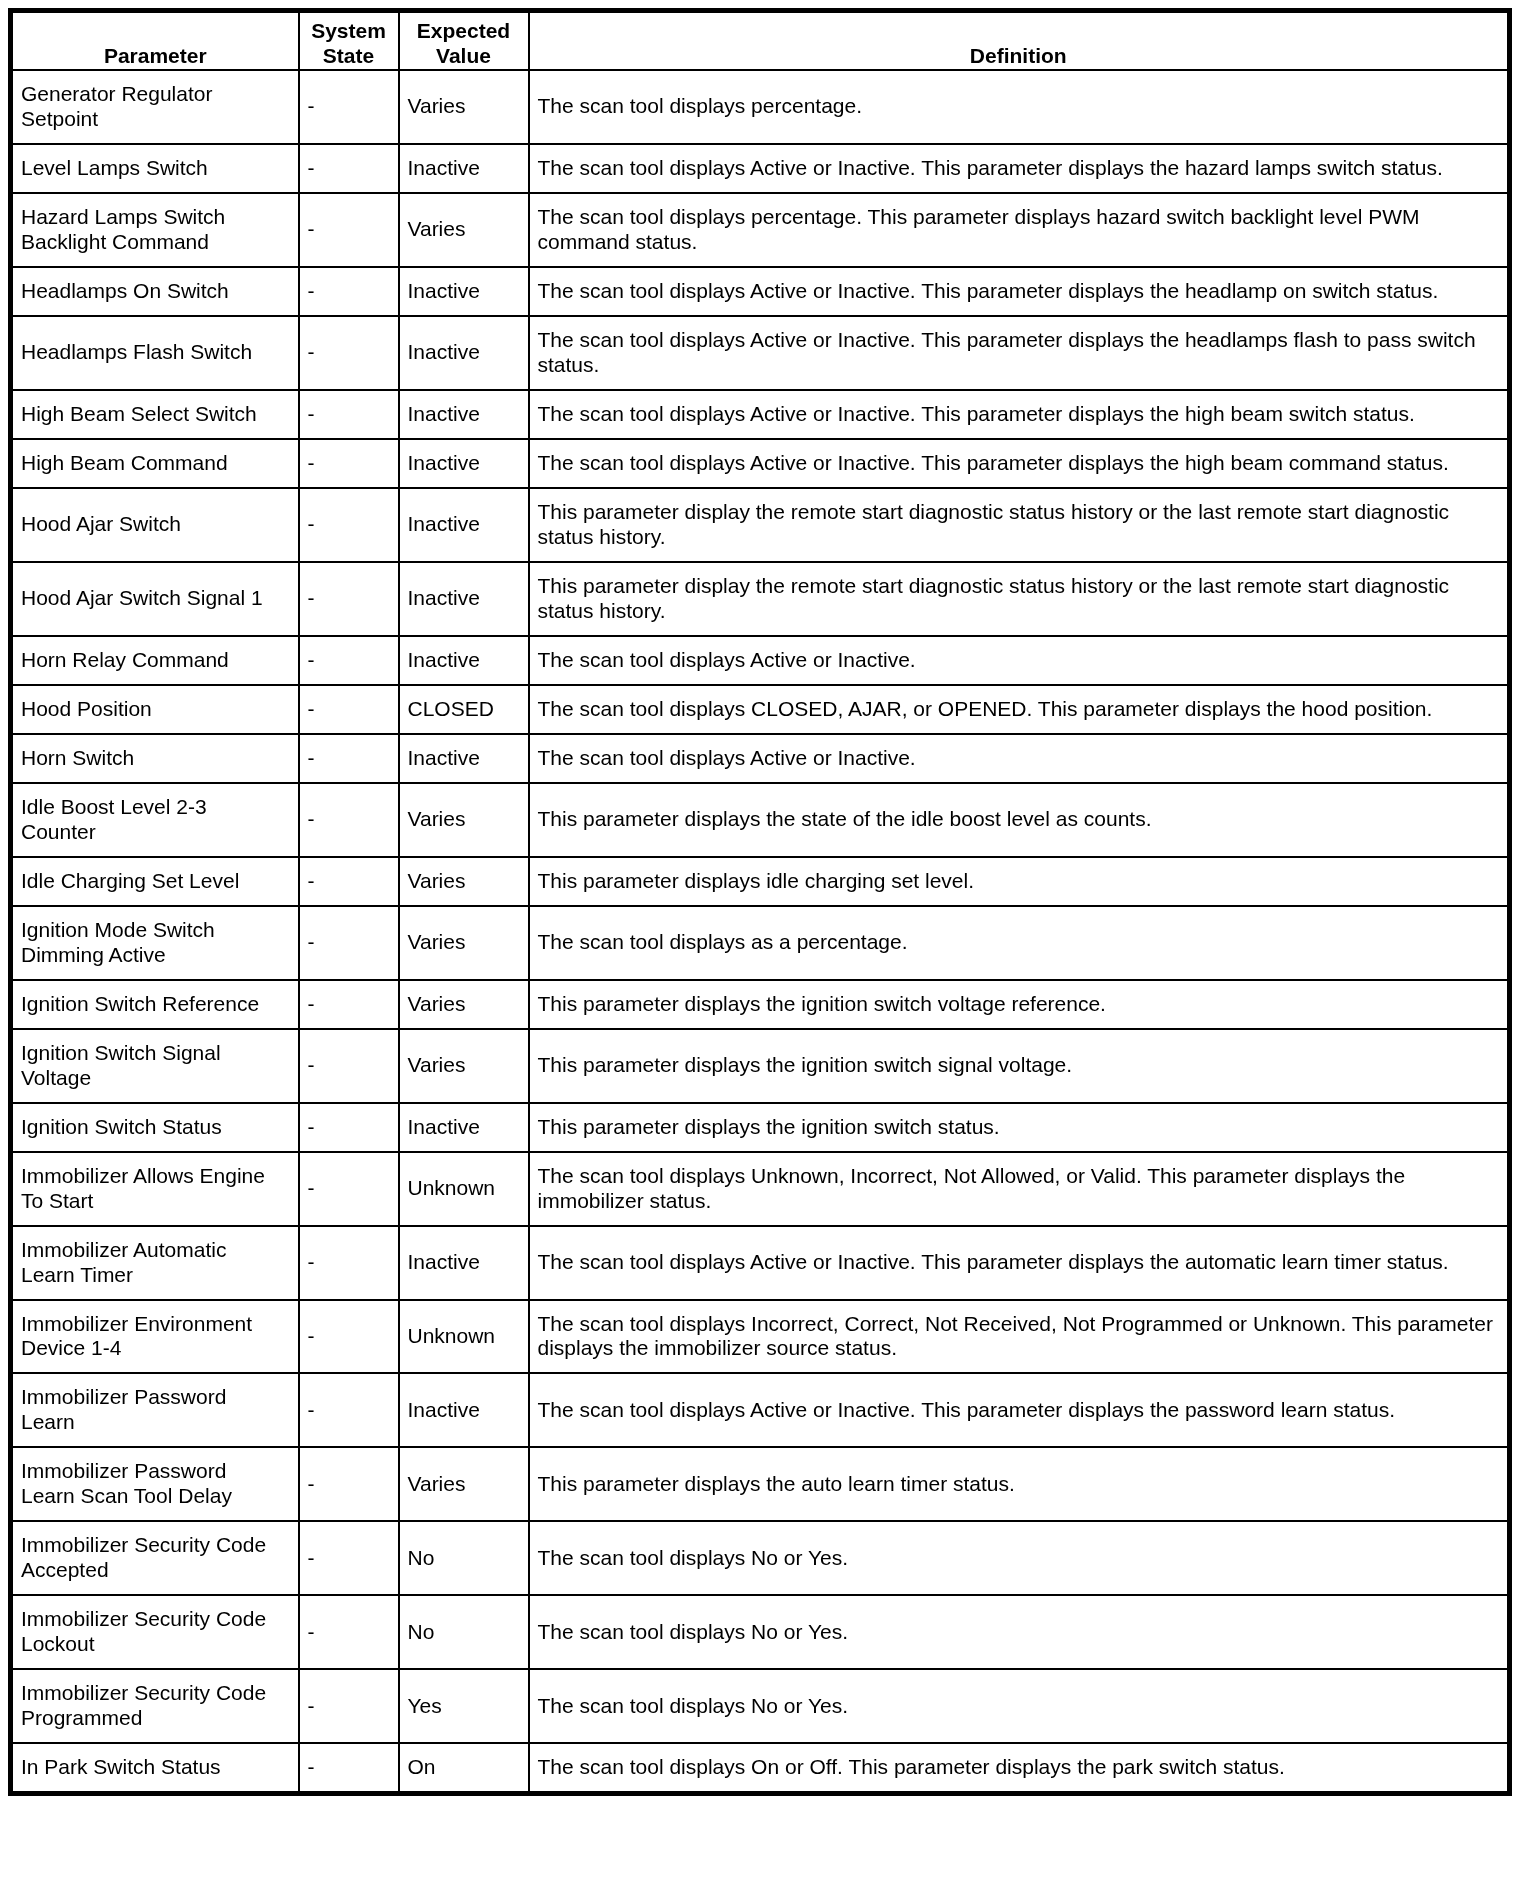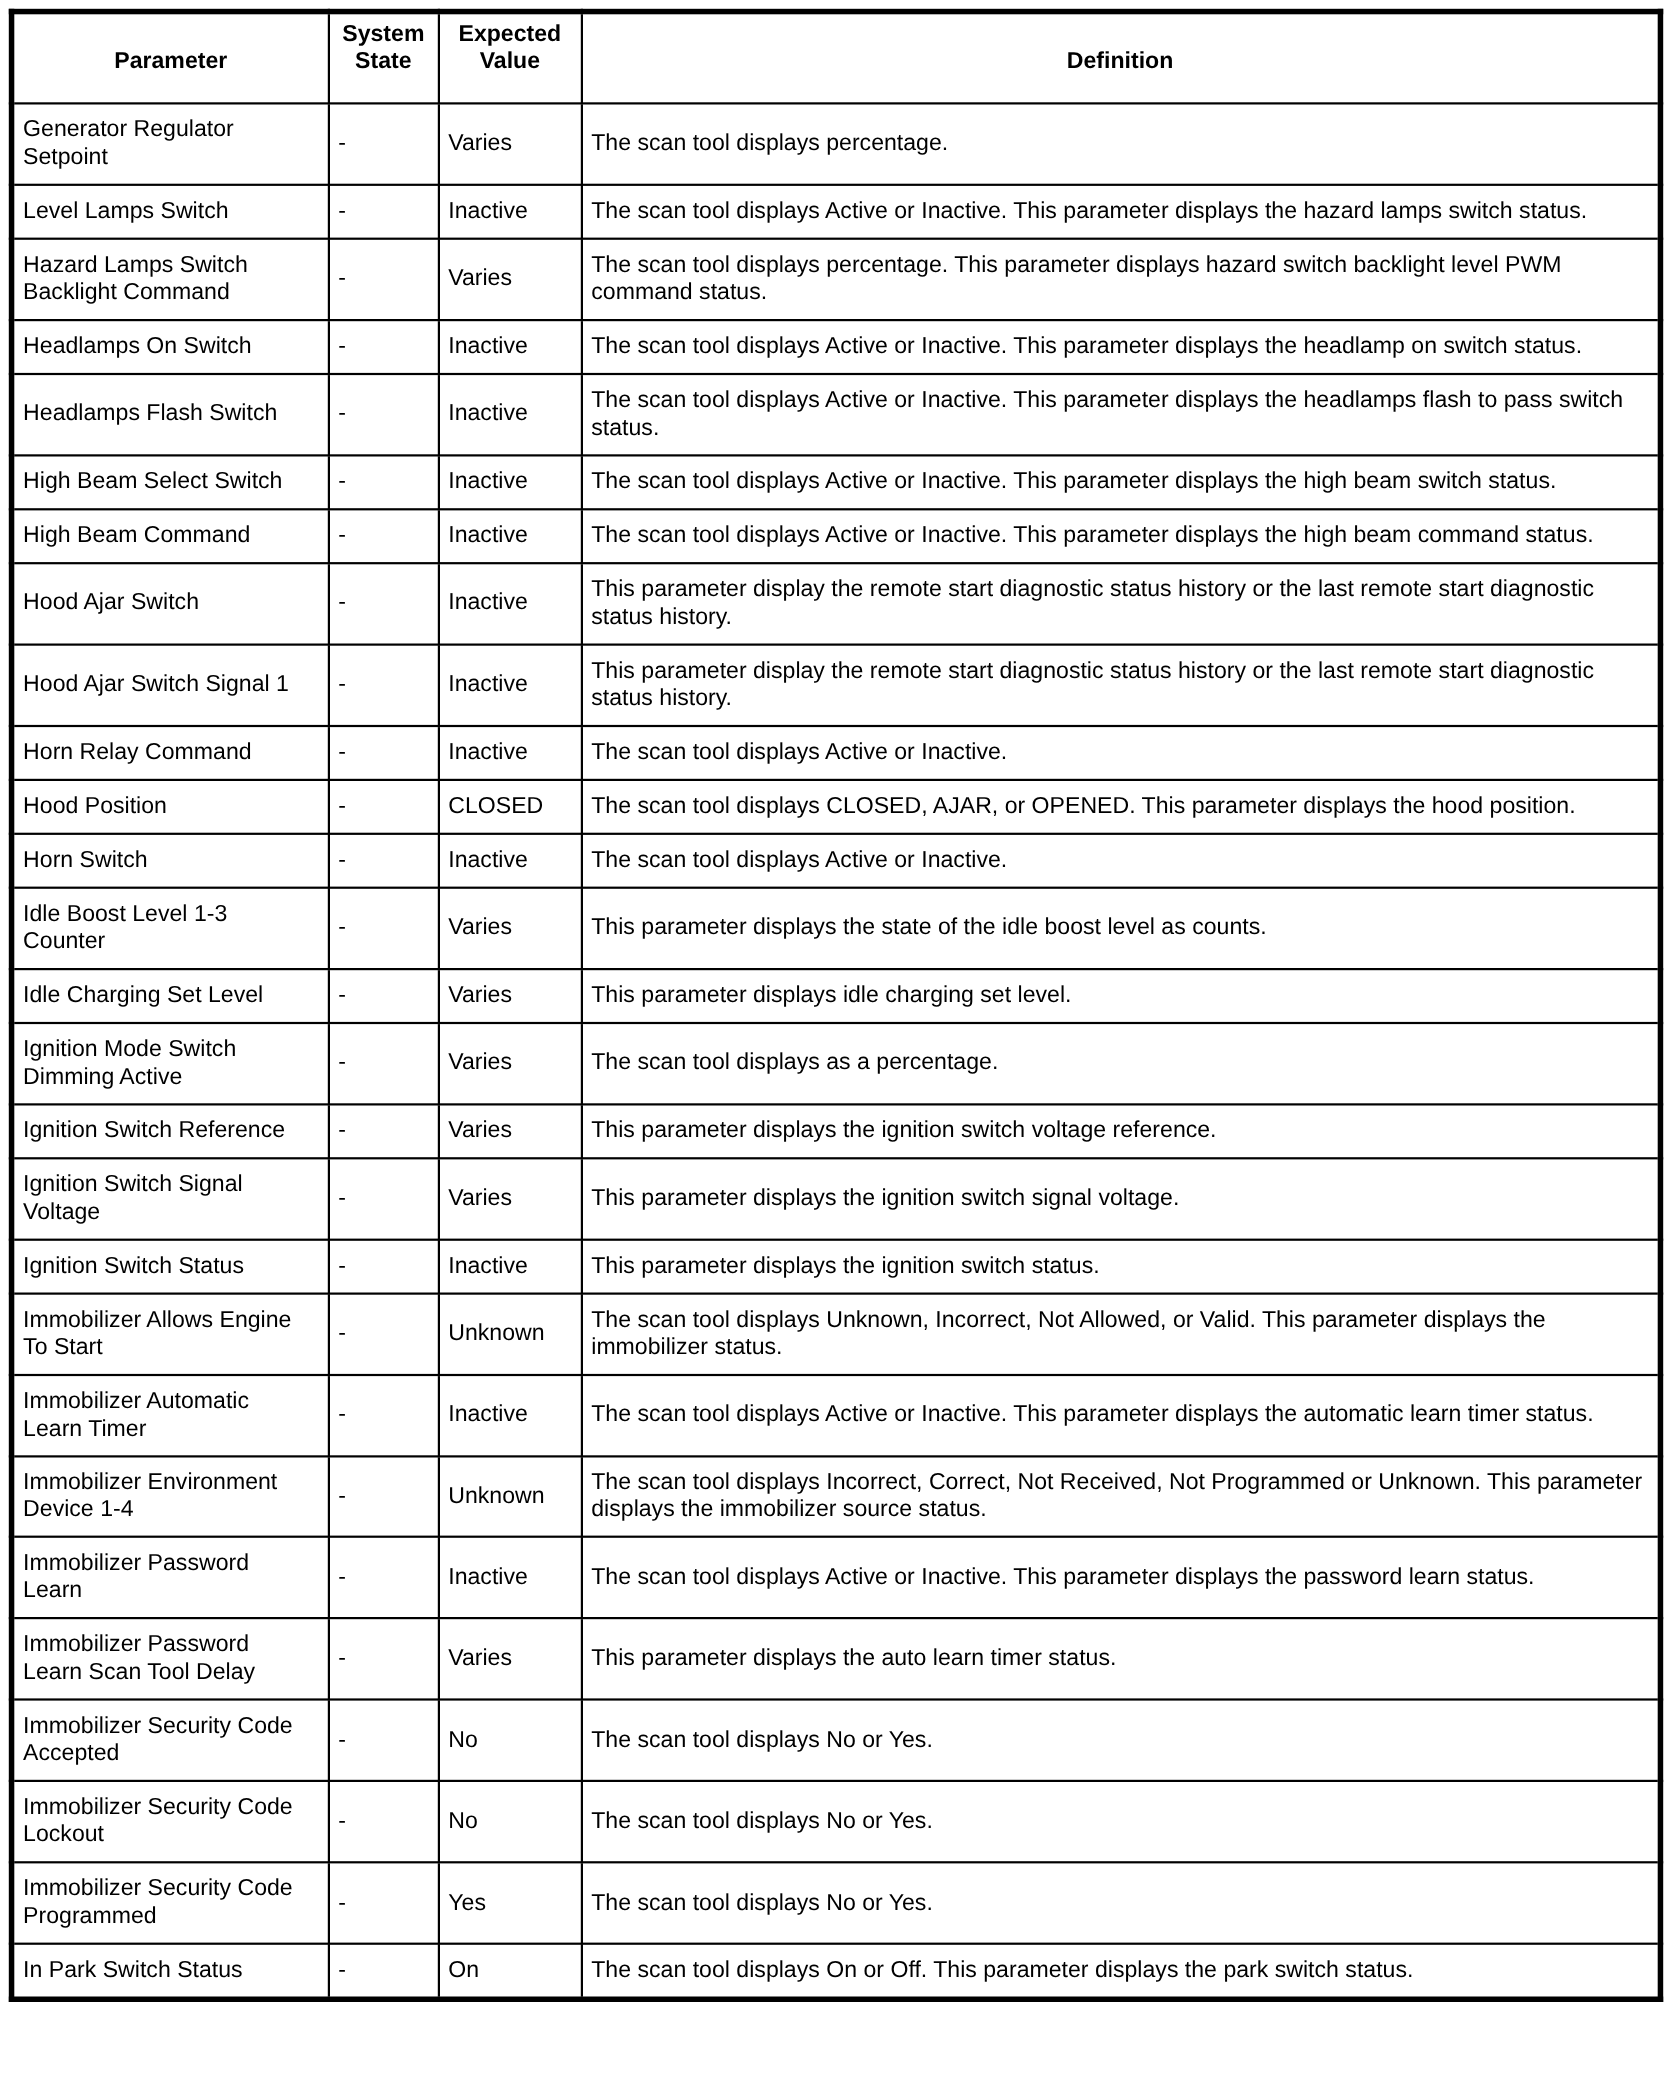--- a/index.html
+++ b/index.html
@@ -29,21 +29,21 @@
     line-height: 1.19;
     vertical-align: middle;
     text-align: left;
     word-wrap: break-word;
     overflow-wrap: break-word;
   }
   .param-table th {
     font-weight: bold;
     text-align: center;
     vertical-align: bottom;
-    padding: 6px 6px 24px 6px;
+    padding: 6px 6px 0 6px;
     height: 48px;
   }
   .param-table td {
     padding: 11px 14px 11px 8px;
     height: 24px;
   }
   .col-parameter     { width: 288px; }
   .col-system_state  { width: 100px; }
   .col-expected_value{ width: 130px; }
   .col-definition    { width: auto;  }
@@ -135,21 +135,21 @@
           <td class="col-expected_value">CLOSED</td>
           <td class="col-definition">The scan tool displays CLOSED, AJAR, or OPENED. This parameter displays the hood position.</td>
         </tr>
         <tr>
           <td class="col-parameter">Horn Switch</td>
           <td class="col-system_state">-</td>
           <td class="col-expected_value">Inactive</td>
           <td class="col-definition">The scan tool displays Active or Inactive.</td>
         </tr>
         <tr>
-          <td class="col-parameter">Idle Boost Level 1-3 Counter</td>
+          <td class="col-parameter">Idle Boost Level 2-3 Counter</td>
           <td class="col-system_state">-</td>
           <td class="col-expected_value">Varies</td>
           <td class="col-definition">This parameter displays the state of the idle boost level as counts.</td>
         </tr>
         <tr>
           <td class="col-parameter">Idle Charging Set Level</td>
           <td class="col-system_state">-</td>
           <td class="col-expected_value">Varies</td>
           <td class="col-definition">This parameter displays idle charging set level.</td>
         </tr>

